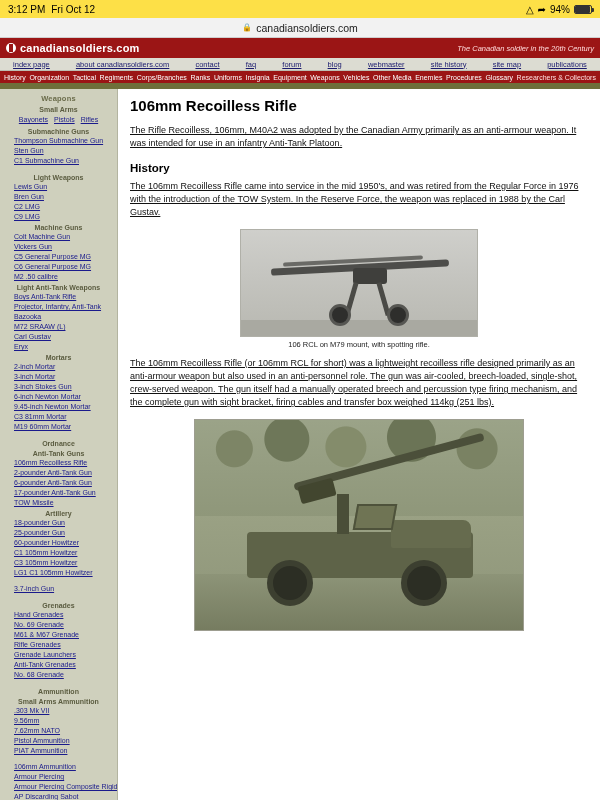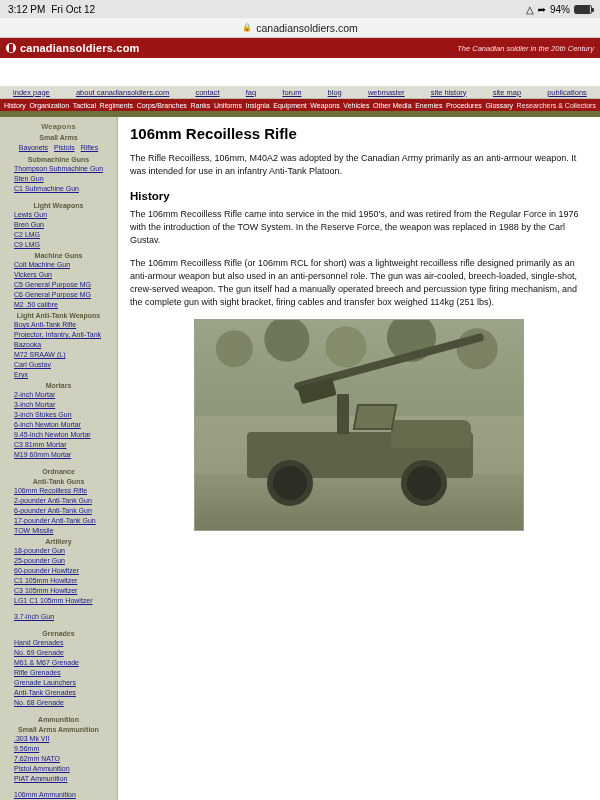--- a/index.html
+++ b/index.html
@@ -12,21 +12,21 @@
   #page {
     position: relative;
     width: 600px; height: 800px;
     overflow: hidden;
     background: #ffffff;
   }
 
   
   .statusbar {
     height: 18px;
-    background: #e5e5e5;
+    background: #fde047;
     display: flex;
     align-items: center;
     justify-content: space-between;
     padding: 0 8px;
     font-size: 10px;
     color: #000;
   }
   .statusbar .left { display: flex; gap: 6px; align-items: center; }
   .statusbar .right { display: flex; gap: 4px; align-items: center; }
   .wifi-ico { font-size: 10px; }
@@ -102,21 +102,20 @@
   
   .nav1 {
     height: 13px;
     background: #dcdcd2;
     border-bottom: 1px solid #bdbdb2;
     display: flex;
     align-items: center;
     justify-content: space-around;
     font-size: 7.5px;
     color: #1a1a6e;
-    margin-top: 28px;
   }
   .nav1 a { color: #1a1a6e; text-decoration: underline; cursor: pointer; }
 
   
   .nav2 {
     height: 12px;
     background: #9b1515;
     display: flex;
     align-items: center;
     justify-content: space-between;
@@ -199,20 +198,21 @@
     margin: 12px 0 6px 0;
     color: #000;
     font-weight: bold;
   }
   p.body {
     font-size: 9px;
     line-height: 13px;
     margin: 0 0 10px 0;
     color: #111;
     text-align: left;
+    text-decoration: underline;
   }
   .figure {
     margin: 4px auto 8px auto;
     text-align: center;
   }
   .fig-caption {
     font-size: 7.5px;
     color: #222;
     margin-top: 3px;
   }
@@ -533,20 +533,33 @@
 
     </div>
 
     <div class="content">
       <h1 class="title">106mm Recoilless Rifle</h1>
       <p class="body">The Rifle Recoilless, 106mm, M40A2 was adopted by the Canadian Army primarily as an anti-armour weapon. It was intended for use in an infantry Anti-Tank Platoon.</p>
 
       <h2 class="sub">History</h2>
       <p class="body">The 106mm Recoilless Rifle came into service in the mid 1950's, and was retired from the Regular Force in 1976 with the introduction of the TOW System. In the Reserve Force, the weapon was replaced in 1988 by the Carl Gustav.</p>
 
+      <div class="figure">
+        <div class="photo1">
+          <div class="ground"></div>
+          <div class="barrel"></div>
+          <div class="barrel2"></div>
+          <div class="breech"></div>
+          <div class="tripod-l"></div>
+          <div class="tripod-r"></div>
+          <div class="wheel-l"></div>
+          <div class="wheel-r"></div>
+        </div>
+        <div class="fig-caption">106 RCL on M79 mount, with spotting rifle.</div>
+      </div>
 
       <p class="body">The 106mm Recoilless Rifle (or 106mm RCL for short) was a lightweight recoilless rifle designed primarily as an anti-armour weapon but also used in an anti-personnel role. The gun was air-cooled, breech-loaded, single-shot, crew-served weapon. The gun itself had a manually operated breech and percussion type firing mechanism, and the complete gun with sight bracket, firing cables and transfer box weighed 114kg (251 lbs).</p>
 
       <div class="figure">
         <div class="photo2">
           <div class="trees"></div>
           <div class="groundp"></div>
           <div class="jeep-body"></div>
           <div class="jeep-hood"></div>
           <div class="jeep-wind"></div>

